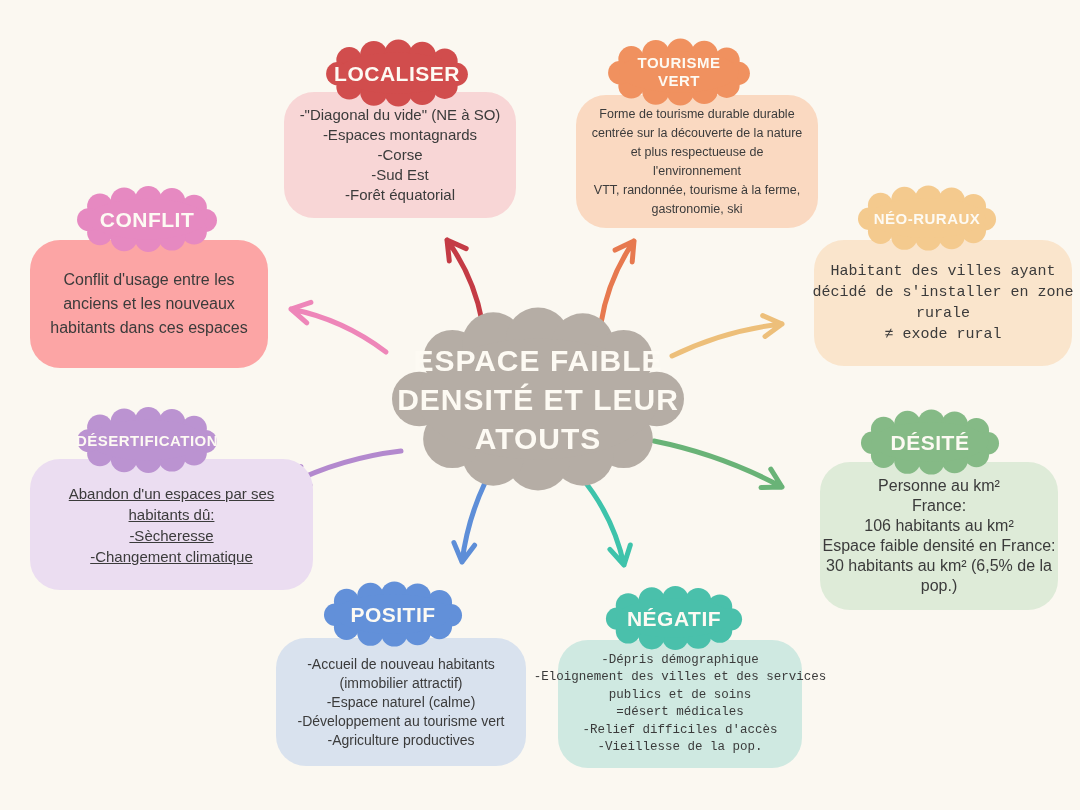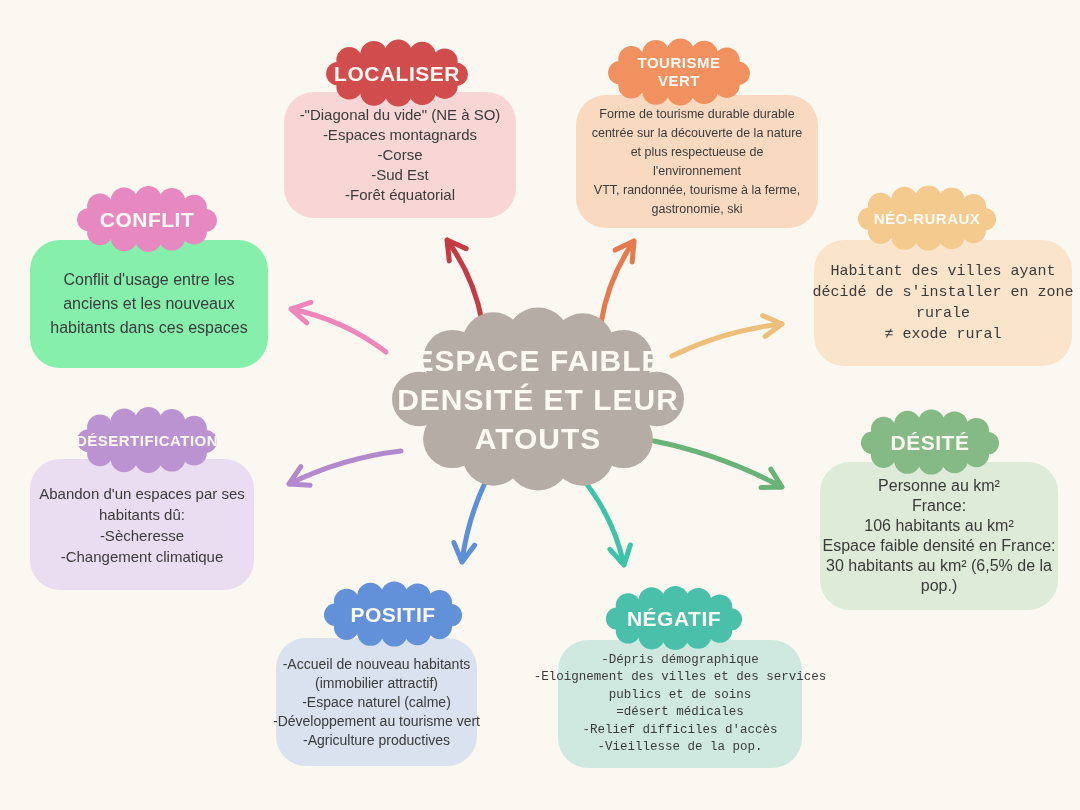--- a/index.html
+++ b/index.html
@@ -19,28 +19,28 @@
   #cloud-tourisme,#title-tourisme{left:604px;top:36px;width:150px;height:72px;}
   #title-tourisme{font-size:15px;line-height:18px;}
   
   #box-conflit{left:30px;top:240px;width:238px;height:128px;font-size:16px;line-height:24px;}
   #cloud-conflit,#title-conflit{left:73px;top:182px;width:148px;height:74px;}
   
   #box-neo{left:814px;top:240px;width:258px;height:126px;font-size:15px;line-height:21px;font-family:Liberation Mono, monospace;}
   #cloud-neo,#title-neo{left:854px;top:182px;width:146px;height:72px;}
   #title-neo{font-size:15px;}
   
-  #box-desert{left:30px;top:459px;width:224px;height:131px;font-size:15px;line-height:21px;}
+  #box-desert{left:30px;top:459px;width:283px;height:131px;font-size:15px;line-height:21px;text-decoration:underline;}
   #cloud-desert,#title-desert{left:73px;top:405px;width:148px;height:70px;}
   #title-desert{font-size:15px;}
   
   #box-desite{left:820px;top:462px;width:238px;height:148px;font-size:16px;line-height:20px;}
   #cloud-desite,#title-desite{left:857px;top:406px;width:146px;height:72px;}
   
-  #box-positif{left:276px;top:638px;width:201px;height:128px;font-size:14px;line-height:19px;}
+  #box-positif{left:276px;top:638px;width:250px;height:128px;font-size:14px;line-height:19px;}
   #cloud-positif,#title-positif{left:320px;top:576px;width:146px;height:76px;}
   
   #box-negatif{left:558px;top:640px;width:244px;height:128px;font-size:12.5px;line-height:17.5px;}
   #cloud-negatif,#title-negatif{left:602px;top:582px;width:144px;height:72px;}
   
   #cloud-center,#title-center{left:392px;top:306px;width:292px;height:186px;}
   #title-center{font-size:30px;line-height:39px;letter-spacing:1px;}
 </style>
 </head>
 <body>
@@ -112,21 +112,21 @@
 VTT, randonnée, tourisme à la ferme,
 gastronomie, ski</div>
     <svg class="cloud" id="cloud-tourisme" viewBox="0 0 220 100">
         <use href="#cloudSym" fill="#f0915f"></use>
       </svg>
     <div class="cloud-title" id="title-tourisme">TOURISME
 VERT</div>
   </div>
 
   <div>
-    <div class="box" id="box-conflit" style="background-color: #86efac;">Conflit d'usage entre les
+    <div class="box" id="box-conflit" style="background-color: #fca5a5;">Conflit d'usage entre les
 anciens et les nouveaux
 habitants dans ces espaces</div>
     <svg class="cloud" id="cloud-conflit" viewBox="0 0 220 100">
         <use href="#cloudSym" fill="#e689c1"></use>
       </svg>
     <div class="cloud-title" id="title-conflit">CONFLIT</div>
   </div>
 
   <div>
     <div class="box" id="box-neo" style="background-color: rgb(250, 229, 204);">Habitant des villes ayant

